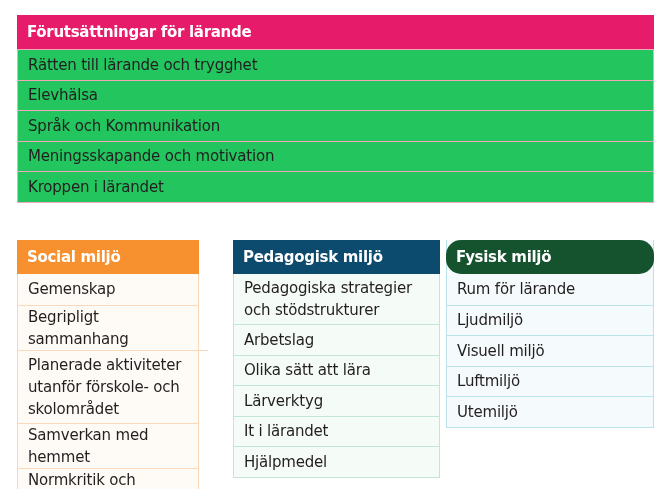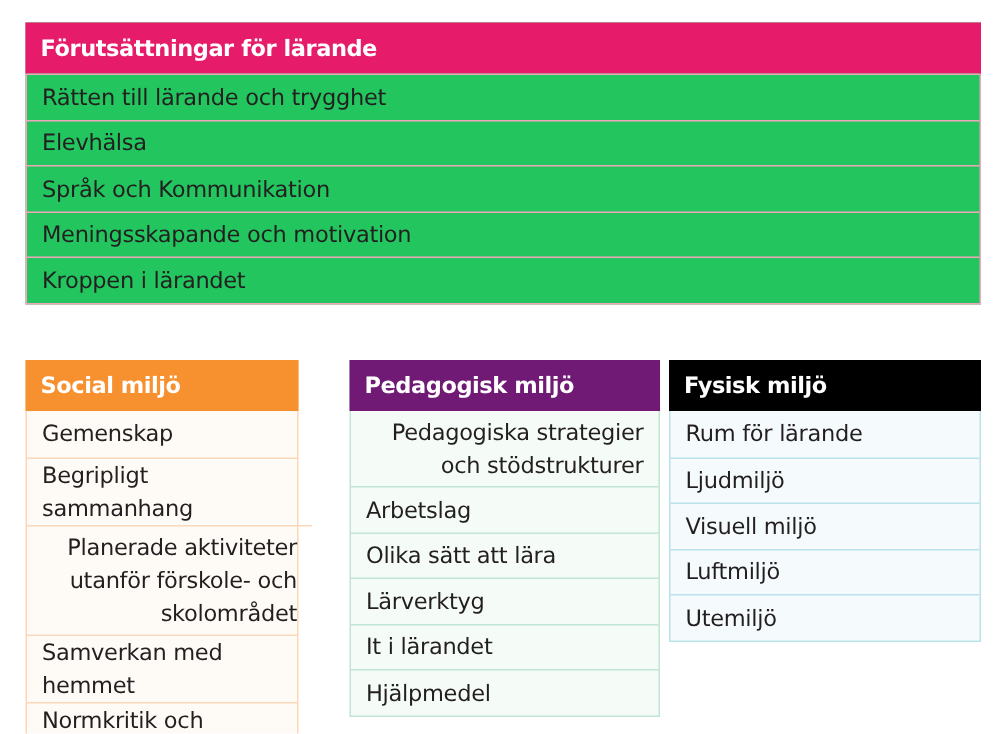--- a/index.html
+++ b/index.html
@@ -15,29 +15,29 @@
   #top .hdr { background:#e61b6a; margin:0 -1px; }
   #top .row { height:30.5px; border-top:1px solid #f2a6bb; }
   #top .row:first-of-type { border-top:none; }
   
   #social { left:17px; top:240px; width:182px; border:1px solid #fbd8b9; border-top:none; background:#fefaf5; }
   #social .hdr { background:#f7912f; margin:0 -1px; }
   #social .row { border-top:1px solid #fbd8b9; min-height:30.5px; }
   #social .row.first { border-top:none; }
   
   #ped { left:233px; top:240px; width:207px; border:1px solid #c2e6d3; border-top:none; background:#f5fbf7; }
-  #ped .hdr { background:#701a75; margin:0 -1px; }
+  #ped .hdr { background:#0c4a6e; margin:0 -1px; }
   #ped .row { border-top:1px solid #c2e6d3; min-height:30.5px; }
   #ped .row.first { border-top:none; }
   
   #fys { left:446px; top:240px; width:208px; border:1px solid #b9e2ea; border-top:none; background:#f5fbfc; }
-  #fys .hdr { background:#000000; margin:0 -1px; }
+  #fys .hdr { background:#14532d; margin:0 -1px;border-radius:15px; }
   #fys .row { border-top:1px solid #b9e2ea; min-height:30.5px; }
   #fys .row.first { border-top:none; }
-  .multi { padding-top:3px; padding-bottom:3px;text-align:right; }
+  .multi { padding-top:3px; padding-bottom:3px; }
 </style>
 </head>
 <body>
 
 <div class="block" id="top">
   <div class="hdr">Förutsättningar för lärande</div>
   <div class="row">Rätten till lärande och trygghet</div>
   <div class="row">Elevhälsa</div>
   <div class="row">Språk och Kommunikation</div>
   <div class="row">Meningsskapande och motivation</div>

